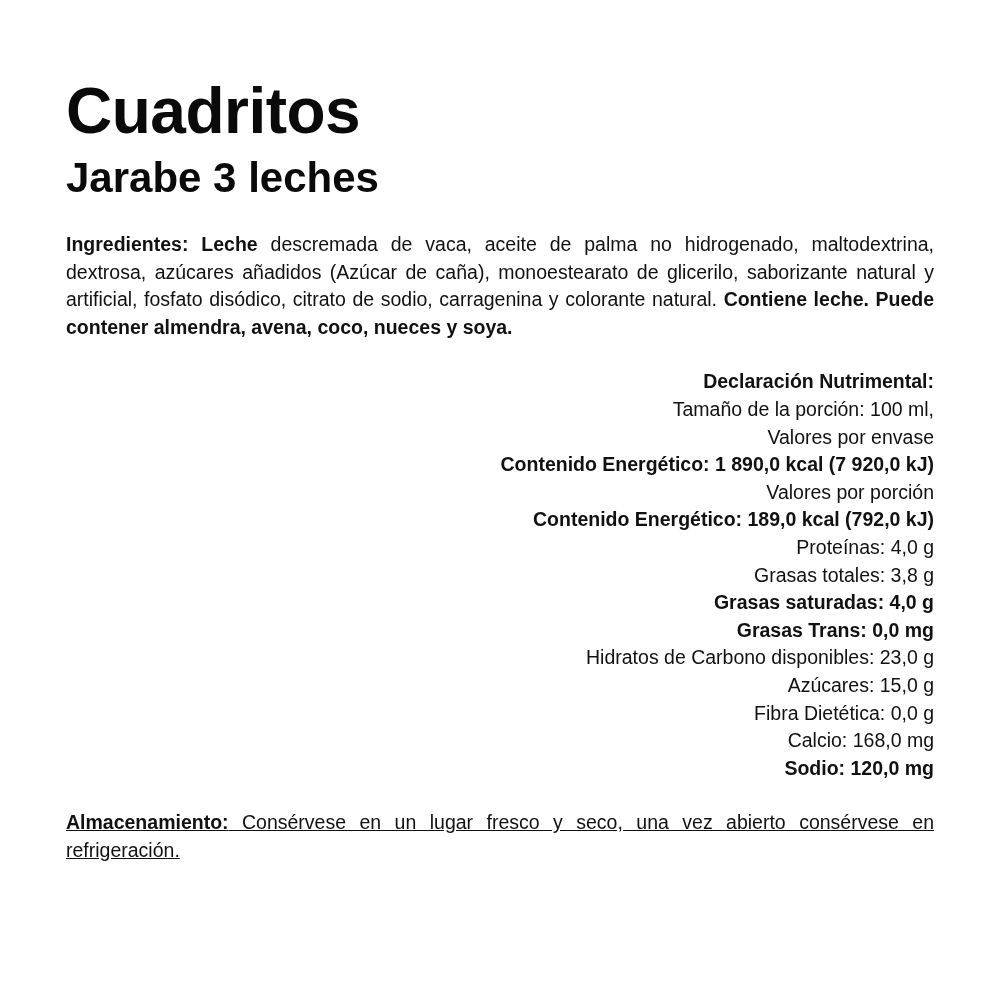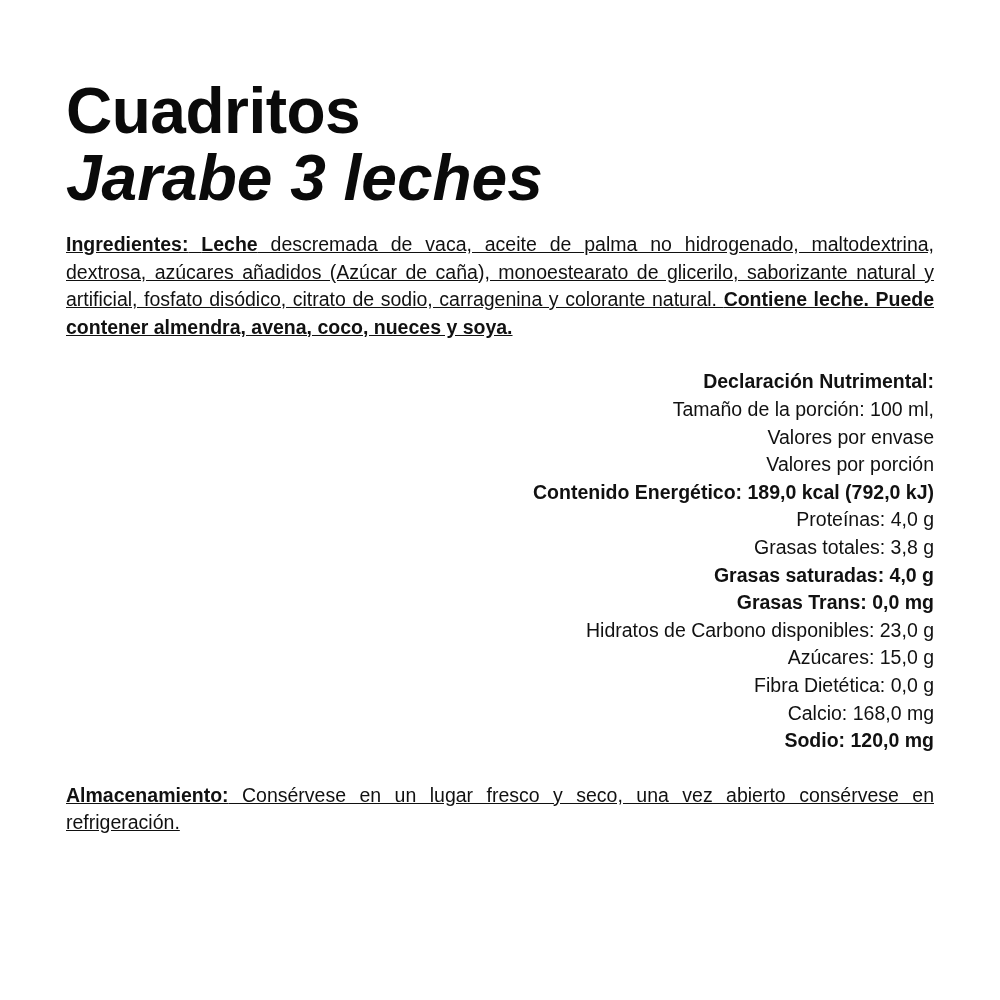--- a/index.html
+++ b/index.html
@@ -27,35 +27,33 @@
       font-weight: 700;
       font-size: 64px;
       line-height: 76px;
       letter-spacing: -0.5px;
       margin: 0;
       color: #0a0a0a;
     }
     .subtitle {
       font-family: "Liberation Sans", sans-serif;
       font-weight: 700;
-      font-style: italic;
-      font-size: 64px;
+      font-size: 42px;
       line-height: 58px;
       margin: 0;
       color: #0a0a0a;
     }
     .section {
       font-size: 19.5px;
       line-height: 27.6px;
       text-align: right;
     }
     .ingredients {
       margin-top: 24px;
       text-align: justify;
-      text-decoration: underline;
     }
     .nutrition {
       margin-top: 27px;
     }
     .storage {
       margin-top: 27px;
       text-align: justify;
     }
     .b { font-weight: 700; }
     .row { display: block; white-space: nowrap; }
@@ -67,20 +65,21 @@
 <div class="page">
   <h1 class="title">Cuadritos</h1>
   <h2 class="subtitle">Jarabe 3 leches</h2>
 
   <p class="section ingredients" style="margin-bottom:0;"><span class="b">Ingredientes:</span> <span class="b">Leche</span><span> descremada de vaca, aceite de palma no hidrogenado, maltodextrina, dextrosa, azúcares añadidos (Azúcar de caña),  monoestearato de glicerilo, saborizante natural y artificial, fosfato disódico, citrato de sodio, carragenina y colorante natural. </span><span class="b">Contiene leche. Puede contener almendra, avena, coco, nueces y soya.</span></p>
 
   <div class="section nutrition">
     <span class="row b">Declaración Nutrimental:</span>
     <span class="row">Tamaño de la porción: 100 ml,</span>
     <span class="row">Valores por envase</span>
+    <span class="row b">Contenido Energético: 1 890,0 kcal (7 920,0 kJ)</span>
     <span class="row">Valores por porción</span>
     <span class="row b">Contenido Energético: 189,0 kcal (792,0 kJ)</span>
     <span class="row">Proteínas: 4,0 g</span>
     <span class="row">Grasas totales: 3,8 g</span>
     <span class="row b indent">Grasas saturadas: 4,0 g</span>
     <span class="row b indent">Grasas Trans: 0,0 mg</span>
     <span class="row">Hidratos de Carbono disponibles: 23,0 g</span>
     <span class="row indent">Azúcares: 15,0 g</span>
     <span class="row">Fibra Dietética: 0,0 g</span>
     <span class="row">Calcio: 168,0 mg</span>

